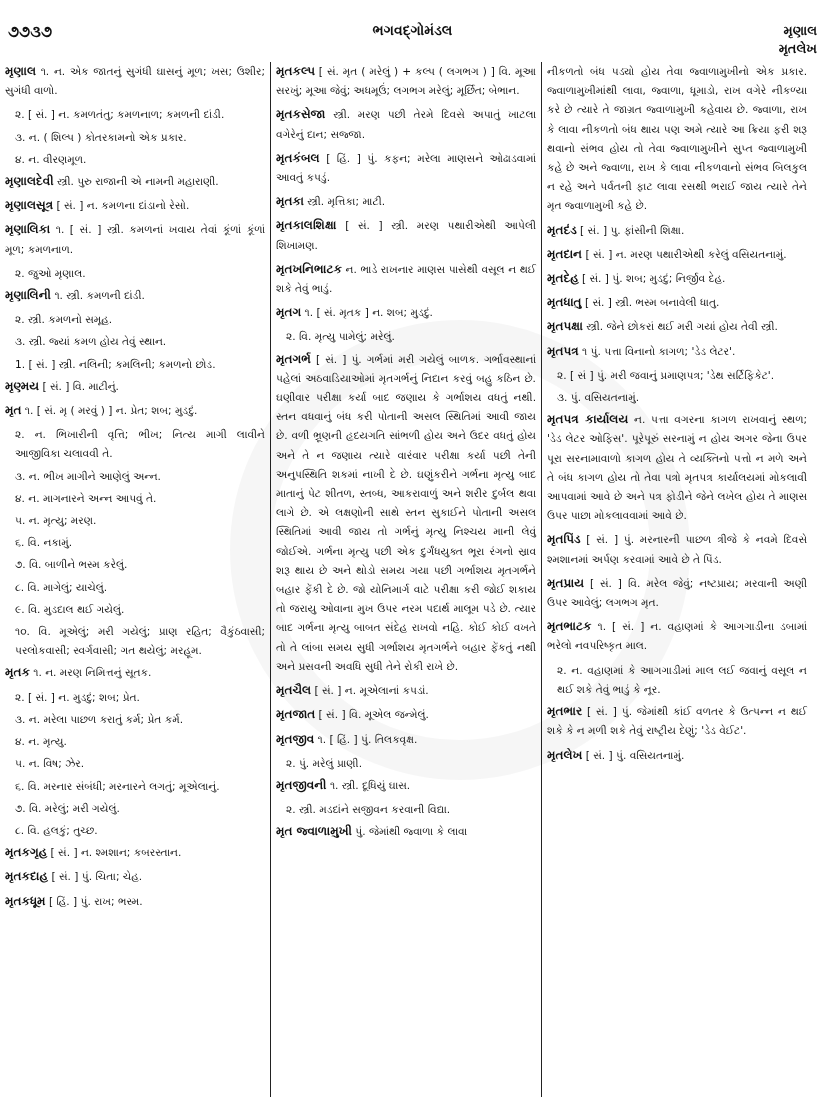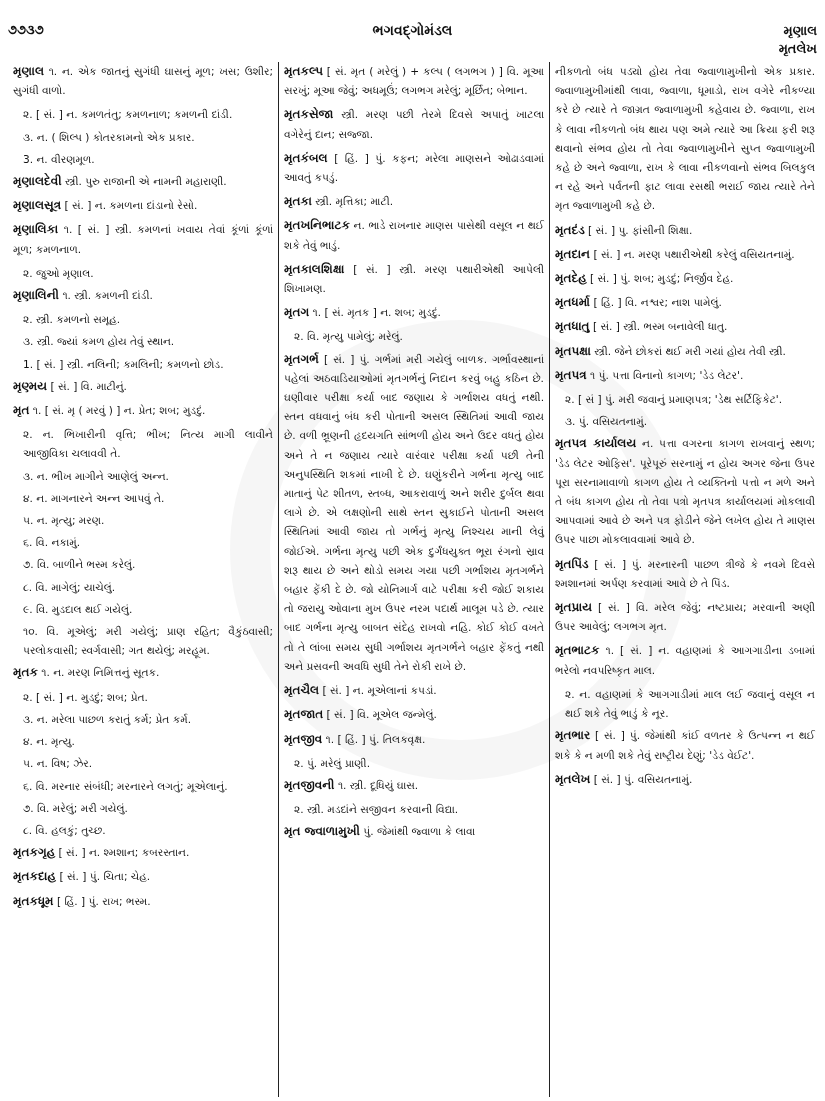--- a/index.html
+++ b/index.html
@@ -1,24 +1,24 @@
 <!DOCTYPE html>
 <html><head>
 <meta charset="utf-8">
 <style>
   html, body { margin: 0; padding: 0; }
   body {
     width: 825px; height: 1101px; background: #ffffff; color: #111;
     font-family: "DejaVu Sans", sans-serif; position: relative; overflow: hidden;
   }
   .header { position: absolute; top: 0; left: 0; width: 825px; height: 50px; }
-  .page-num { position: absolute; left: 8px; top: 22px; font-size: 13px; font-weight: bold; }
+  .page-num { position: absolute; left: 8px; top: 22px; font-size: 16px; font-weight: bold; }
   .running-title { position: absolute; left: 0; width: 825px; text-align: center; top: 22px; font-size: 14px; font-weight: bold; }
   .guide { position: absolute; right: 8px; top: 22px; font-size: 13px; font-weight: bold; text-align: right; line-height: 18px; }
-  .columns { position: absolute; top: 62px; left: 8px; width: 812px; height: 1035px; display: flex; justify-content: flex-end; }
+  .columns { position: absolute; top: 62px; left: 0; width: 812px; height: 1035px; display: flex; justify-content: flex-end; }
   .col { flex: 1; padding: 0 5px; box-sizing: border-box; font-size: 10.6px; line-height: 19.2px; overflow: hidden; }
   .col + .col { border-left: 1.5px solid #222; }
   .entry { margin: 0 0 5px 0; text-align: justify; }
   .entry .hw { font-weight: bold; font-size: 12px; }
   .sense { margin: 0 0 3px 0; padding-left: 10px; text-align: justify; }
   .cont { margin: 0 0 5px 0; text-align: justify; }
   .watermark { position: absolute; left: 230px; top: 320px; width: 380px; height: 380px; border-radius: 50%;
     border: 40px solid rgba(0,0,0,0.035); pointer-events: none; }
 </style>
 </head>
@@ -33,21 +33,21 @@
     <div>મૃણાલ</div>
     <div>મૃતલેખ</div>
   </div>
 </div>
 
 <div class="columns">
   <div class="col">
       <p class="entry"><span class="hw">મૃણાલ</span><span> ૧. ન. એક જાતનું સુગંધી ઘાસનું મૂળ; ખસ; ઉશીર; સુગંધી વાળો.</span></p>
       <p class="sense">૨. [ સં. ] ન. કમળતંતુ; કમળનાળ; કમળની દાંડી.</p>
       <p class="sense">૩. ન. ( શિલ્પ ) કોતરકામનો એક પ્રકાર.</p>
-      <p class="sense">3. ન. વીરણમૂળ.</p>
+      <p class="sense">૪. ન. વીરણમૂળ.</p>
       <p class="entry"><span class="hw">મૃણાલદેવી</span><span> સ્ત્રી. પુરુ રાજાની એ નામની મહારાણી.</span></p>
       <p class="entry"><span class="hw">મૃણાલસૂત્ર</span><span> [ સં. ] ન. કમળના દાંડાનો રેસો.</span></p>
       <p class="entry"><span class="hw">મૃણાલિકા</span><span> ૧. [ સં. ] સ્ત્રી. કમળનાં ખવાય તેવાં કૂંળાં કૂંળાં મૂળ; કમળનાળ.</span></p>
       <p class="sense">૨. જુઓ મૃણાલ.</p>
       <p class="entry"><span class="hw">મૃણાલિની</span><span> ૧. સ્ત્રી. કમળની દાંડી.</span></p>
       <p class="sense">૨. સ્ત્રી. કમળનો સમૂહ.</p>
       <p class="sense">૩. સ્ત્રી. જ્યાં કમળ હોય તેવું સ્થાન.</p>
       <p class="sense">1. [ સં. ] સ્ત્રી. નલિની; કમલિની; કમળનો છોડ.</p>
       <p class="entry"><span class="hw">મૃણ્મય</span><span> [ સં. ] વિ. માટીનું.</span></p>
       <p class="entry"><span class="hw">મૃત</span><span> ૧. [ સં. મૃ ( મરવું ) ] ન. પ્રેત; શબ; મુડદું.</span></p>
@@ -70,39 +70,38 @@
       <p class="sense">૮. વિ. હલકું; તુચ્છ.</p>
       <p class="entry"><span class="hw">મૃતકગૃહ</span><span> [ સં. ] ન. શ્મશાન; કબરસ્તાન.</span></p>
       <p class="entry"><span class="hw">મૃતકદાહ</span><span> [ સં. ] પું. ચિતા; ચેહ.</span></p>
       <p class="entry"><span class="hw">મૃતકધૂમ</span><span> [ હિં. ] પું. રાખ; ભસ્મ.</span></p>
     </div>
   <div class="col">
       <p class="entry"><span class="hw">મૃતકલ્પ</span><span> [ સં. મૃત ( મરેલું ) + કલ્પ ( લગભગ ) ] વિ. મૂઆ સરખું; મૂઆ જેવું; અધમૂઉં; લગભગ મરેલું; મૂર્છિત; બેભાન.</span></p>
       <p class="entry"><span class="hw">મૃતકસેજા</span><span> સ્ત્રી. મરણ પછી તેરમે દિવસે અપાતું ખાટલા વગેરેનું દાન; સજ્જા.</span></p>
       <p class="entry"><span class="hw">મૃતકંબલ</span><span> [ હિં. ] પું. કફન; મરેલા માણસને ઓઢાડવામાં આવતું કપડું.</span></p>
       <p class="entry"><span class="hw">મૃતકા</span><span> સ્ત્રી. મૃત્તિકા; માટી.</span></p>
+      <p class="entry"><span class="hw">મૃતકાલશિક્ષા</span><span> [ સં. ] સ્ત્રી. મરણ પથારીએથી આપેલી શિખામણ.</span></p>
       <p class="entry"><span class="hw">મૃતખનિભાટક</span><span> ન. ભાડે રાખનાર માણસ પાસેથી વસૂલ ન થઈ શકે તેવું ભાડું.</span></p>
-      <p class="entry"><span class="hw">મૃતકાલશિક્ષા</span><span> [ સં. ] સ્ત્રી. મરણ પથારીએથી આપેલી શિખામણ.</span></p>
       <p class="entry"><span class="hw">મૃતગ</span><span> ૧. [ સં. મૃતક ] ન. શબ; મુડદું.</span></p>
       <p class="sense">૨. વિ. મૃત્યુ પામેલું; મરેલું.</p>
       <p class="entry"><span class="hw">મૃતગર્ભ</span><span> [ સં. ] પું. ગર્ભમાં મરી ગયેલું બાળક. ગર્ભાવસ્થાનાં પહેલાં અઠવાડિયાઓમાં મૃતગર્ભનું નિદાન કરવું બહુ કઠિન છે. ઘણીવાર પરીક્ષા કર્યા બાદ જણાય કે ગર્ભાશય વધતું નથી. સ્તન વધવાનું બંધ કરી પોતાની અસલ સ્થિતિમાં આવી જાય છે. વળી ભ્રૂણની હૃદયગતિ સાંભળી હોય અને ઉદર વધતું હોય અને તે ન જણાય ત્યારે વારંવાર પરીક્ષા કર્યા પછી તેની અનુપસ્થિતિ શકમાં નાખી દે છે. ઘણુંકરીને ગર્ભના મૃત્યુ બાદ માતાનું પેટ શીતળ, સ્તબ્ધ, આકરાવાળું અને શરીર દુર્બલ થવા લાગે છે. એ લક્ષણોની સાથે સ્તન સુકાઈને પોતાની અસલ સ્થિતિમાં આવી જાય તો ગર્ભનું મૃત્યુ નિશ્ચય માની લેવું જોઈએ. ગર્ભના મૃત્યુ પછી એક દુર્ગંધયુક્ત ભૂરા રંગનો સ્રાવ શરૂ થાય છે અને થોડો સમય ગયા પછી ગર્ભાશય મૃતગર્ભને બહાર ફેંકી દે છે. જો યોનિમાર્ગ વાટે પરીક્ષા કરી જોઈ શકાય તો જરાયુ ઓવાના મુખ ઉપર નરમ પદાર્થ માલૂમ પડે છે. ત્યાર બાદ ગર્ભના મૃત્યુ બાબત સંદેહ રાખવો નહિ. કોઈ કોઈ વખતે તો તે લાંબા સમય સુધી ગર્ભાશય મૃતગર્ભને બહાર ફેંકતું નથી અને પ્રસવની અવધિ સુધી તેને રોકી રાખે છે.</span></p>
       <p class="entry"><span class="hw">મૃતચૈલ</span><span> [ સં. ] ન. મૂએલાનાં કપડાં.</span></p>
       <p class="entry"><span class="hw">મૃતજાત</span><span> [ સં. ] વિ. મૂએલ જન્મેલું.</span></p>
       <p class="entry"><span class="hw">મૃતજીવ</span><span> ૧. [ હિં. ] પું. તિલકવૃક્ષ.</span></p>
       <p class="sense">૨. પું. મરેલું પ્રાણી.</p>
       <p class="entry"><span class="hw">મૃતજીવની</span><span> ૧. સ્ત્રી. દૂધિયું ઘાસ.</span></p>
       <p class="sense">૨. સ્ત્રી. મડદાંને સજીવન કરવાની વિદ્યા.</p>
       <p class="entry"><span class="hw">મૃત જ્વાળામુખી</span><span> પું. જેમાંથી જ્વાળા કે લાવા</span></p>
     </div>
   <div class="col">
       <p class="cont">નીકળતો બંધ પડ્યો હોય તેવા જ્વાળામુખીનો એક પ્રકાર. જ્વાળામુખીમાંથી લાવા, જ્વાળા, ધૂમાડો, રાખ વગેરે નીકળ્યા કરે છે ત્યારે તે જાગ્રત જ્વાળામુખી કહેવાય છે. જ્વાળા, રાખ કે લાવા નીકળતો બંધ થાય પણ અમે ત્યારે આ ક્રિયા ફરી શરૂ થવાનો સંભવ હોય તો તેવા જ્વાળામુખીને સુપ્ત જ્વાળામુખી કહે છે અને જ્વાળા, રાખ કે લાવા નીકળવાનો સંભવ બિલકુલ ન રહે અને પર્વતની ફાટ લાવા રસથી ભરાઈ જાય ત્યારે તેને મૃત જ્વાળામુખી કહે છે.</p>
       <p class="entry"><span class="hw">મૃતદંડ</span><span> [ સં. ] પુ. ફાંસીની શિક્ષા.</span></p>
       <p class="entry"><span class="hw">મૃતદાન</span><span> [ સં. ] ન. મરણ પથારીએથી કરેલું વસિયતનામું.</span></p>
       <p class="entry"><span class="hw">મૃતદેહ</span><span> [ સં. ] પું. શબ; મુડદું; નિર્જીવ દેહ.</span></p>
-      <p class="entry"><span class="hw">મૃતધર્મા</span><span> [ હિં. ] વિ. નશ્વર; નાશ પામેલું.</span></p>
       <p class="entry"><span class="hw">મૃતધાતુ</span><span> [ સં. ] સ્ત્રી. ભસ્મ બનાવેલી ધાતુ.</span></p>
       <p class="entry"><span class="hw">મૃતપક્ષા</span><span> સ્ત્રી. જેને છોકરાં થઈ મરી ગયાં હોય તેવી સ્ત્રી.</span></p>
       <p class="entry"><span class="hw">મૃતપત્ર</span><span> ૧ પું. પત્તા વિનાનો કાગળ; 'ડેડ લેટર'.</span></p>
       <p class="sense">૨. [ સં ] પું. મરી જવાનું પ્રમાણપત્ર; 'ડેથ સર્ટિફિકેટ'.</p>
       <p class="sense">૩. પું. વસિયતનામું.</p>
       <p class="entry"><span class="hw">મૃતપત્ર કાર્યાલય</span><span> ન. પત્તા વગરના કાગળ રાખવાનું સ્થળ; 'ડેડ લેટર ઓફિસ'. પૂરેપૂરું સરનામું ન હોય અગર જેના ઉપર પૂરા સરનામાવાળો કાગળ હોય તે વ્યક્તિનો પત્તો ન મળે અને તે બંધ કાગળ હોય તો તેવા પત્રો મૃતપત્ર કાર્યાલયમાં મોકલાવી આપવામાં આવે છે અને પત્ર ફોડીને જેને લખેલ હોય તે માણસ ઉપર પાછા મોકલાવવામાં આવે છે.</span></p>
       <p class="entry"><span class="hw">મૃતપિંડ</span><span> [ સં. ] પું. મરનારની પાછળ ત્રીજે કે નવમે દિવસે શ્મશાનમાં અર્પણ કરવામાં આવે છે તે પિંડ.</span></p>
       <p class="entry"><span class="hw">મૃતપ્રાય</span><span> [ સં. ] વિ. મરેલ જેવું; નષ્ટપ્રાય; મરવાની અણી ઉપર આવેલું; લગભગ મૃત.</span></p>
       <p class="entry"><span class="hw">મૃતભાટક</span><span> ૧. [ સં. ] ન. વહાણમાં કે આગગાડીના ડબામાં ભરેલો નવપરિષ્કૃત માલ.</span></p>
       <p class="sense">૨. ન. વહાણમાં કે આગગાડીમાં માલ લઈ જવાનું વસૂલ ન થઈ શકે તેવું ભાડું કે નૂર.</p>

